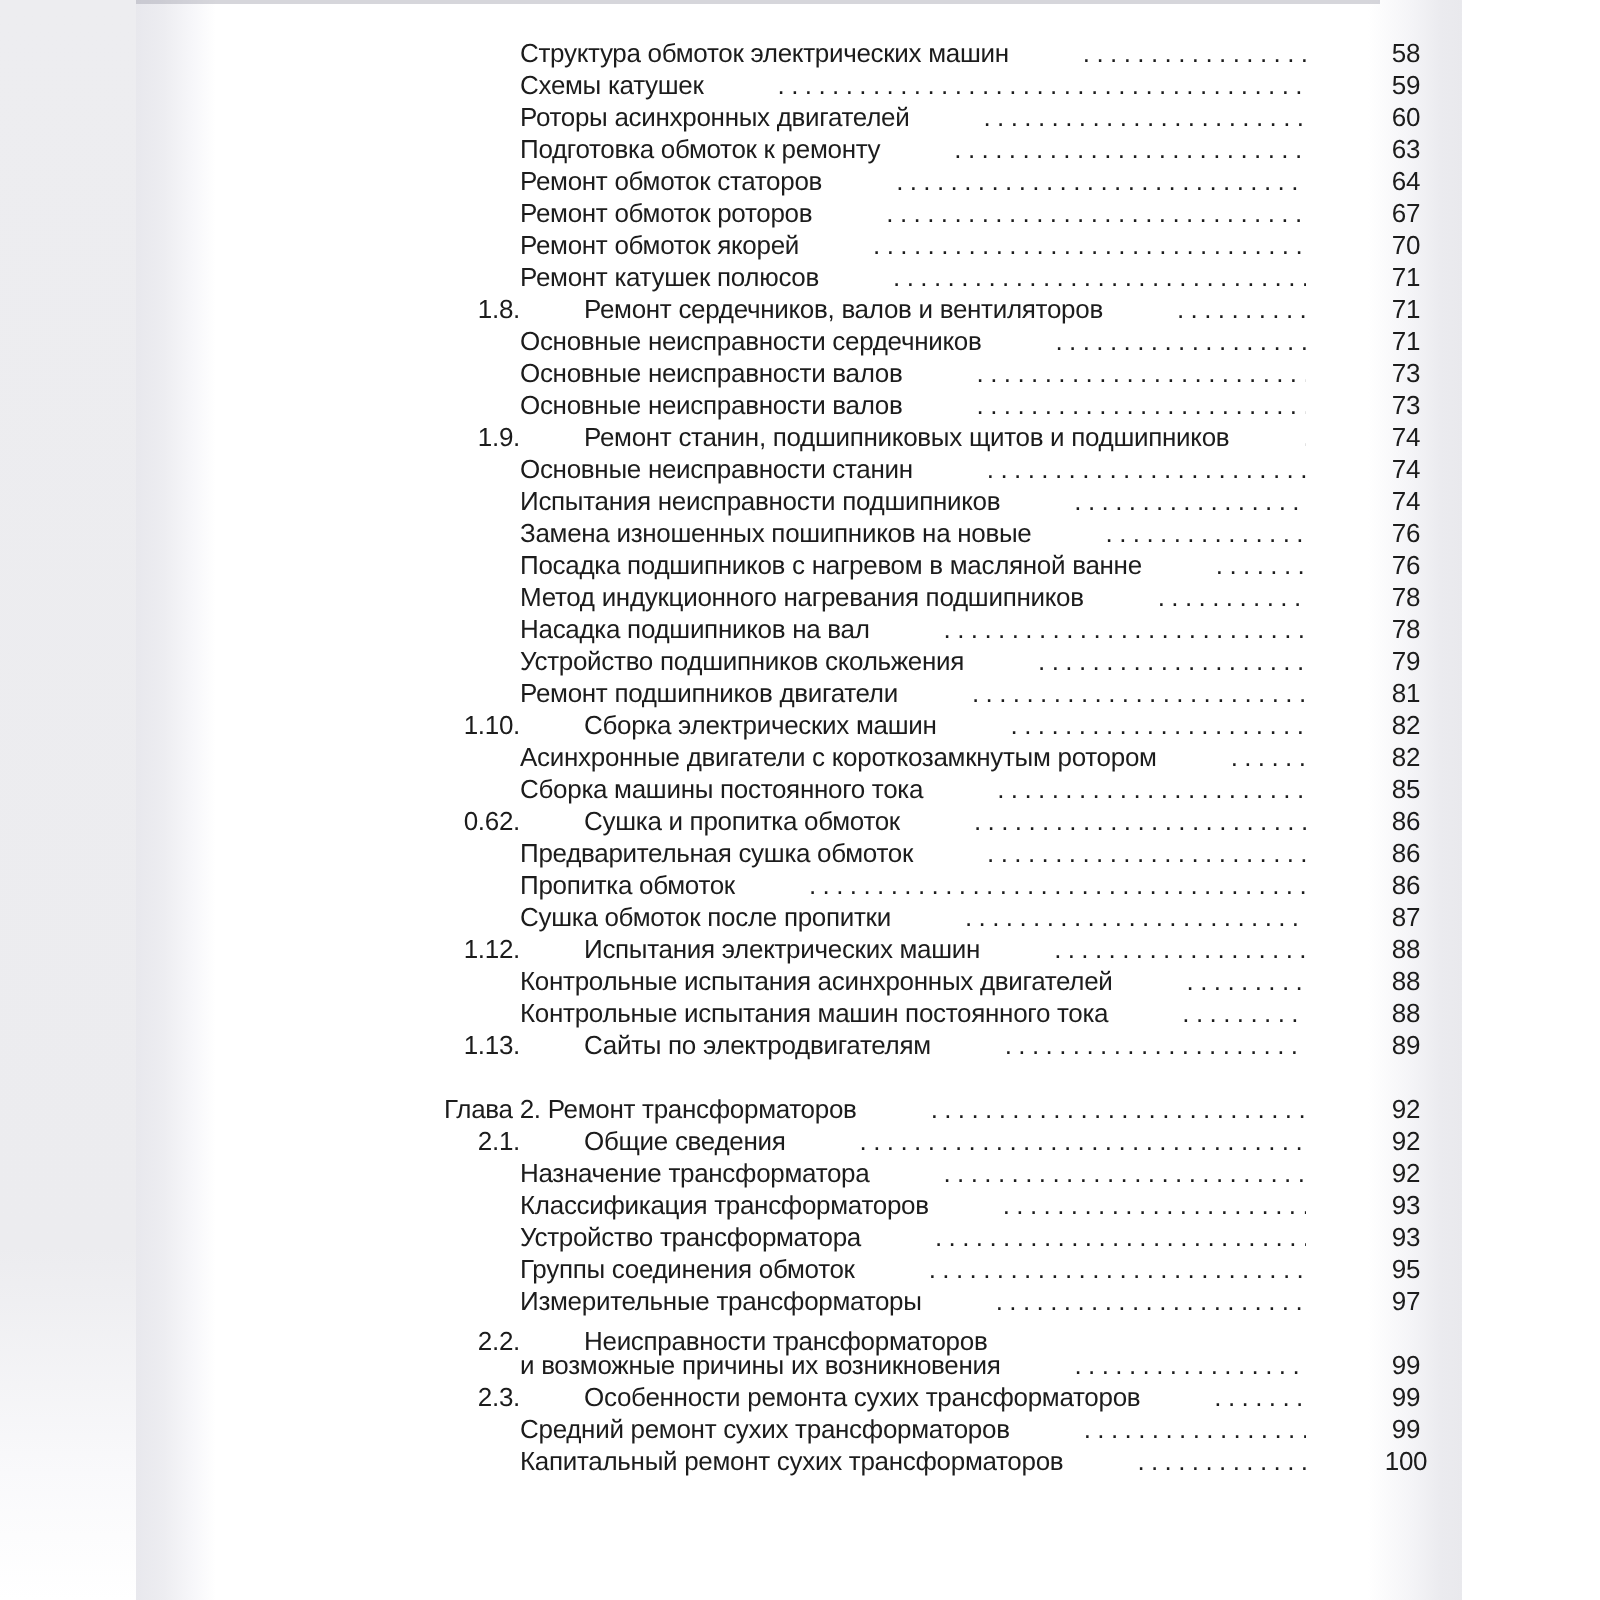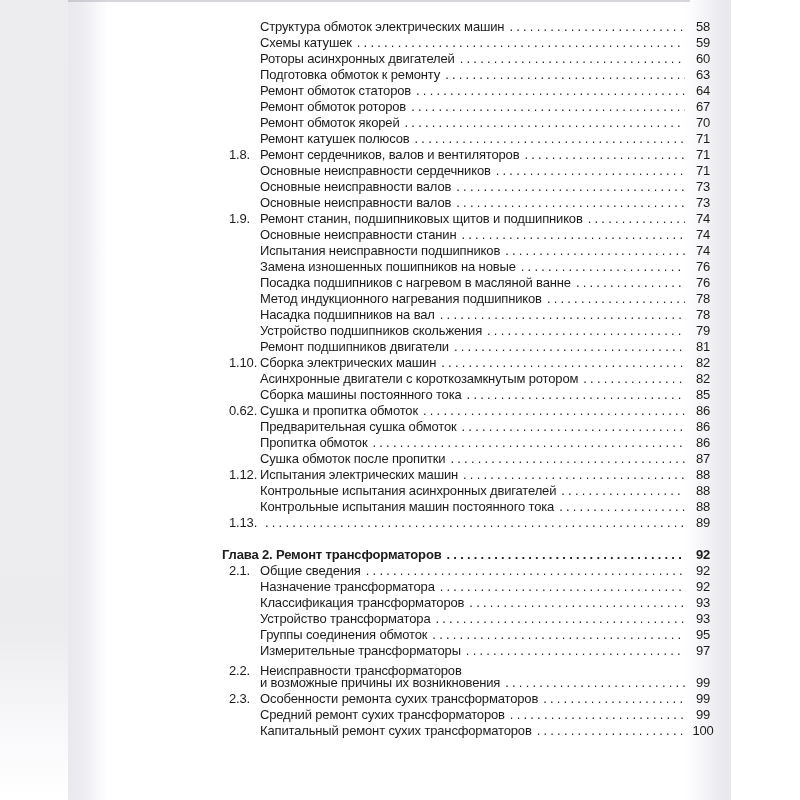--- a/index.html
+++ b/index.html
@@ -47,28 +47,30 @@
     color: #1c1c1c;
   }
   .row {
     display: flex;
     align-items: baseline;
     height: 16px;
     line-height: 16px;
     font-size: 13px;
     letter-spacing: -0.15px;
     white-space: nowrap;
+    gap: 32px;
   }
   .row.section       { padding-left: 23px; }
   .row.sub           { padding-left: 54px; }
   .row.continuation  { padding-left: 54px; }
-  .row.chapter       { font-weight: 700; margin-top: 16px; padding-left: 16px; }
+  .row.chapter       { font-weight: 400; margin-top: 16px; padding-left: 16px; }
   .num {
     flex: none;
     width: 31px;
+    text-align: right;
   }
   .title {
     flex: none;
   }
   .leader {
     flex: 1 1 auto;
     overflow: hidden;
     white-space: nowrap;
     margin: 0 3px 0 5px;
     height: 16px;
@@ -303,20 +305,21 @@
 
   <div class="row sub">
 
     <span class="title">Контрольные испытания машин постоянного тока</span>
     <span class="leader"></span>
     <span class="pg">88</span>
   </div>
 
   <div class="row section">
     <span class="num">1.13.</span>
+    <span class="title">Сайты по электродвигателям</span>
     <span class="leader"></span>
     <span class="pg">89</span>
   </div>
 
   <div class="row chapter">
 
     <span class="title">Глава 2. Ремонт трансформаторов</span>
     <span class="leader"></span>
     <span class="pg">92</span>
   </div>

